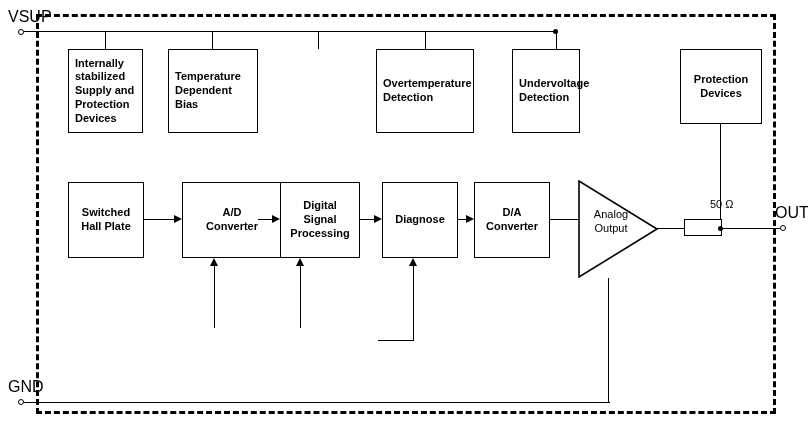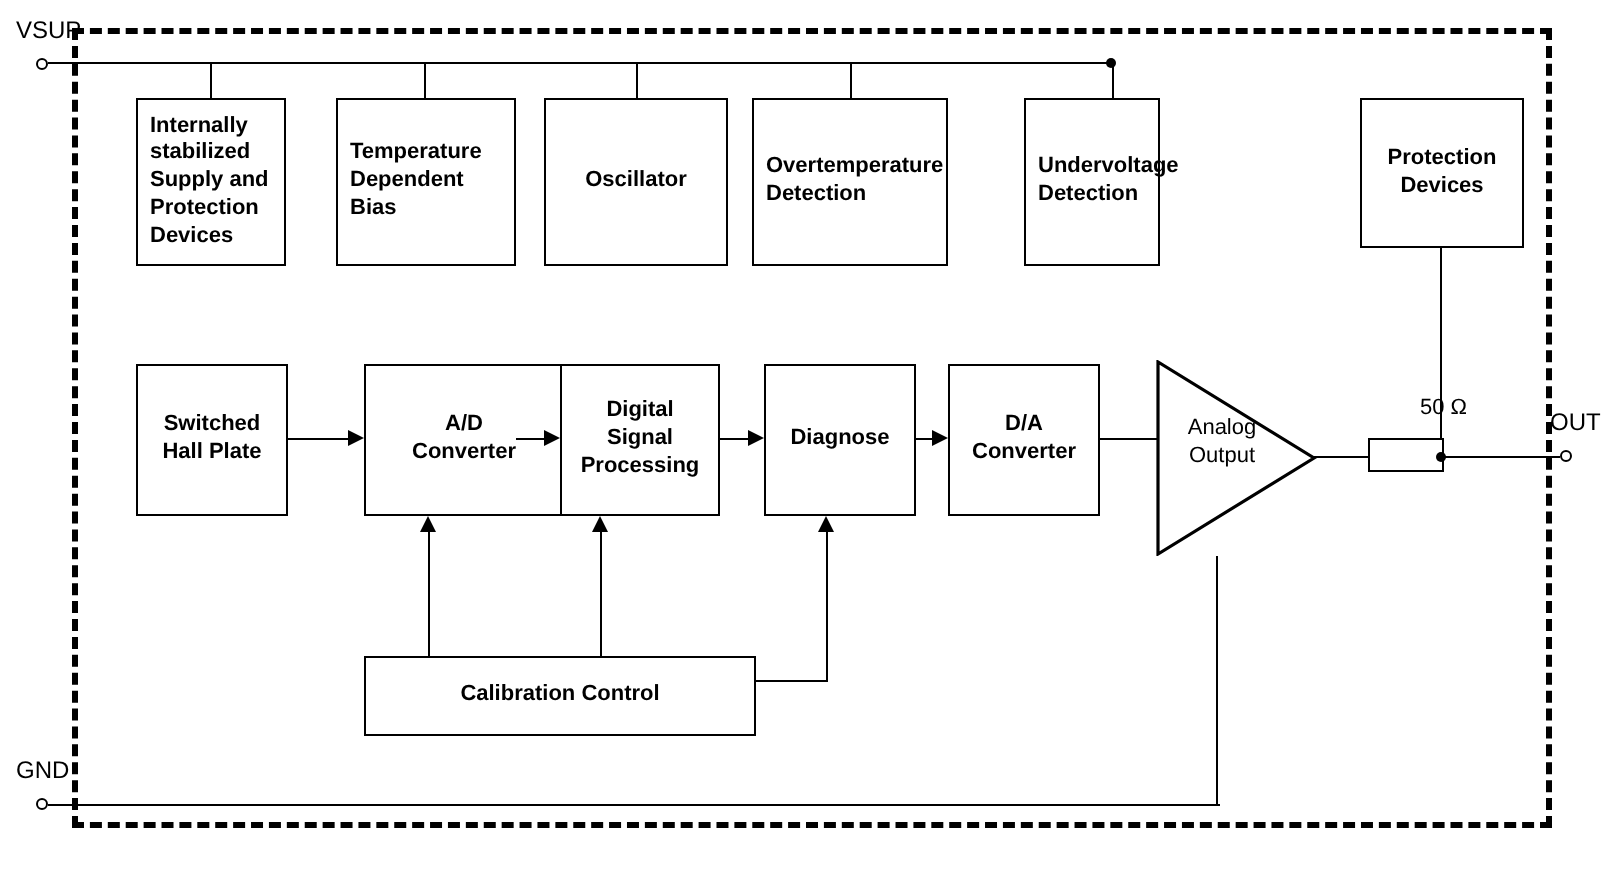--- a/index.html
+++ b/index.html
@@ -75,21 +75,21 @@
     box-sizing: border-box;
   }
   .node-dot {
     position: absolute;
     width: 5px; height: 5px;
     border-radius: 50%;
     background: #000;
   }
   .pin-label {
     position: absolute;
-    font-size: 12px;
+    font-size: 16px;
     white-space: nowrap;
   }
 
   
   .amp {
     position: absolute;
   }
   .amp-label {
     position: absolute;
     font-size: 11px;
@@ -135,21 +135,20 @@
   <div class="block left-align" style="left:68px; top:49px; width:75px; height:84px;">Internally
 stabilized
 Supply and
 Protection
 Devices</div>
 
   <div class="block left-align" style="left:168px; top:49px; width:90px; height:84px;">Temperature
 Dependent
 Bias</div>
 
-  <div class="block" style="left:272px; top:49px; width:92px; height:84px;">Oscillator</div>
 
   <div class="block left-align" style="left:376px; top:49px; width:98px; height:84px;">Overtemperature
 Detection</div>
 
   <div class="block left-align" style="left:512px; top:49px; width:68px; height:84px;">Undervoltage
 Detection</div>
 
   <div class="block" style="left:680px; top:49px; width:82px; height:75px;">Protection
 Devices</div>
 
@@ -195,21 +194,20 @@
   <div class="wire h" style="left:656px; top:228px; width:28px;"></div>
 
   <div class="resistor" style="left:684px; top:219px; width:38px; height:17px;"></div>
   <div class="res-label" style="left:686px; top:198px;">50 Ω</div>
 
   <div class="wire h" style="left:722px; top:228px; width:58px;"></div>
   <div class="node-dot" style="left:718px; top:225.5px;"></div>
   <div class="pin-dot" style="left:780px; top:225px;"></div>
   <div class="pin-label" style="left:775px; top:204px;">OUT</div>
 
-  <div class="block" style="left:182px; top:328px; width:196px; height:40px;">Calibration Control</div>
 
   <div class="wire v" style="left:214px; top:266px; height:62px;"></div>
   <div class="arrow-u" style="left:210px; top:258px;"></div>
 
   <div class="wire v" style="left:300px; top:266px; height:62px;"></div>
   <div class="arrow-u" style="left:296px; top:258px;"></div>
 
   <div class="wire h" style="left:378px; top:340px; width:36px;"></div>
   <div class="wire v" style="left:413px; top:266px; height:75px;"></div>
   <div class="arrow-u" style="left:409px; top:258px;"></div>

